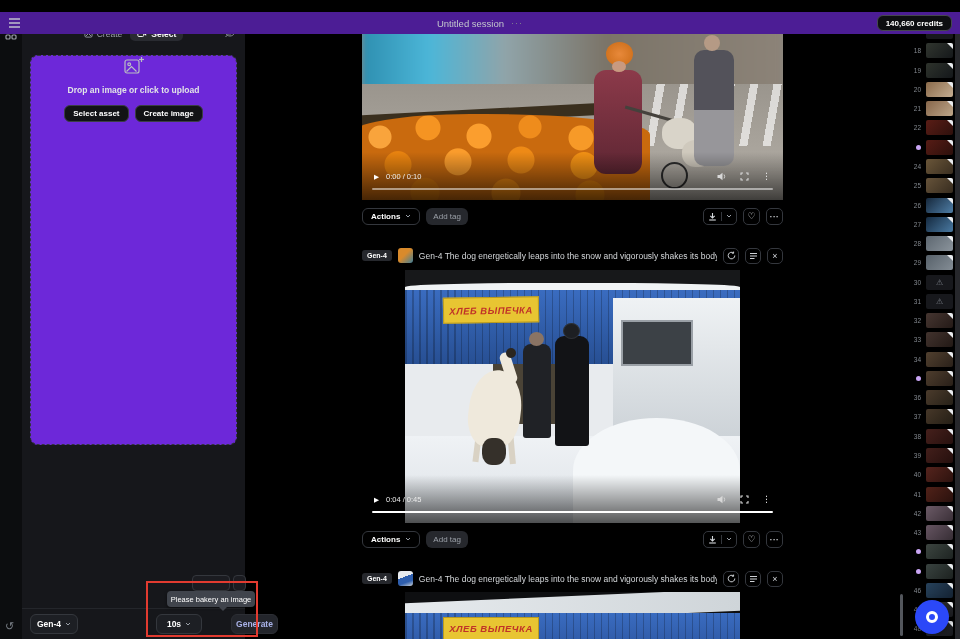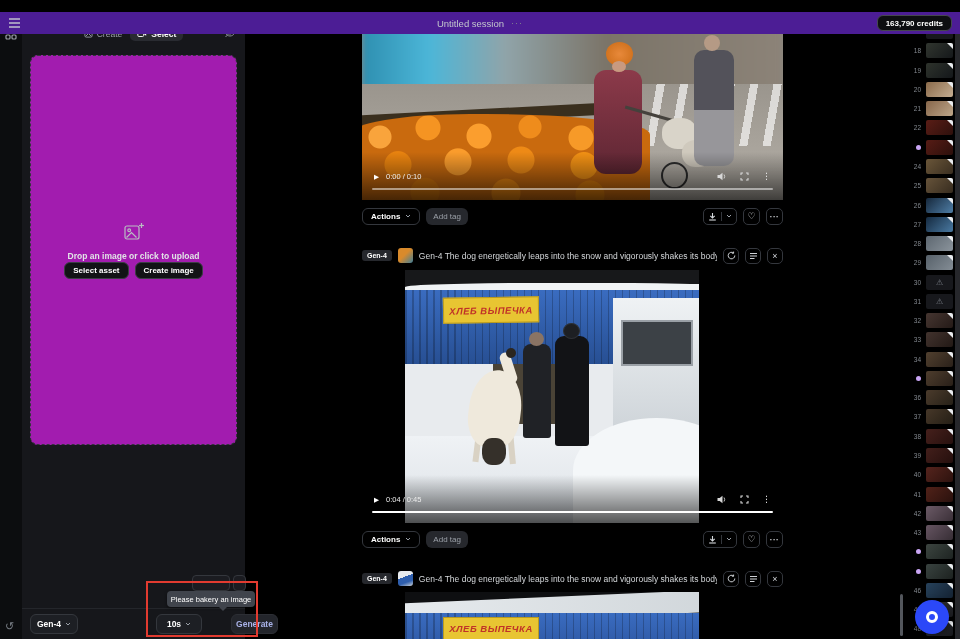--- a/index.html
+++ b/index.html
@@ -24,26 +24,26 @@
   .rail .hist-ic { position:absolute; left:5px; bottom:7px; color:#787d85; font-size:11px; line-height:1; }
 
   
   .sidebar { position:absolute; left:22px; top:22px; width:223px; height:617px; background:#16171b; z-index:20; }
   .sb-head { position:relative; height:23px; display:flex; align-items:center; justify-content:center; gap:8px; }
   .tab { display:flex; align-items:center; gap:4px; font-size:8.5px; cursor:pointer; }
   .tab-image { color:#9aa0a8; }
   .tab-video { background:#292b31; border-radius:5px; padding:2.5px 7px; color:#fff; font-weight:bold; }
   .eyeoff { position:absolute; right:9px; top:5px; color:#8a8f97; }
 
-  .dropzone { position:absolute; left:8px; top:33px; width:207px; height:390px; background:#a21caf;
+  .dropzone { position:absolute; left:8px; top:33px; width:207px; height:390px; background:#6d28d9;
               border:1px dashed #33363c; border-radius:8px; display:flex; flex-direction:column;
-              align-items:center; justify-content:center; }
+              align-items:center; justify-content:flex-start; }
   .dz-icon { color:#b9bdc3; margin-bottom:9px; }
   .dz-title { font-size:8.5px; font-weight:bold; color:#e2e4e7; }
-  .dz-btns { display:flex; gap:6px; margin-top:1px; }
+  .dz-btns { display:flex; gap:6px; margin-top:10px; }
   .dz-btn { border:1px solid #3b3e44; background:#121316; border-radius:6px; padding:3px 8px;
             font-size:8px; font-weight:bold; color:#fff; cursor:pointer; }
 
   .promptbox { position:absolute; left:8px; top:426px; width:207px; height:147px; background:#1b1c21;
                border-radius:10px; padding:8px 9px; font-size:8.5px; line-height:1.5; color:#e8eaec; }
   .ghost-btn { position:absolute; border:1px solid #34373d; border-radius:4px; background:#1b1c21; }
   .gb1 { left:170px; top:553px; width:38px; height:16px; }
   .gb2 { left:211px; top:553px; width:13px; height:16px; }
 
   .sb-divider { position:absolute; left:0; top:586px; width:223px; height:1px; background:#24262b; }
@@ -65,21 +65,21 @@
   .tooltip::after { content:""; position:absolute; left:52px; bottom:-4px; border-left:4px solid transparent;
                     border-right:4px solid transparent; border-top:4px solid #40444c; }
   .redbox { position:absolute; left:146px; top:581px; width:112px; height:56px;
             border:2px solid var(--accent-red,#e23b30); z-index:50; pointer-events:none; }
 
   
   .video-card { position:absolute; background:#000; overflow:hidden; }
   .v1 { left:362px; top:22px; width:421px; height:178px; }
   .v2 { left:362px; top:270px; width:421px; height:253px; }
   .v3 { left:362px; top:592px; width:421px; height:47px; }
-  .vinner { position:absolute; left:43px; top:0; width:294px; height:100%; overflow:hidden; }
+  .vinner { position:absolute; left:43px; top:0; width:335px; height:100%; overflow:hidden; }
 
   .vshade { position:absolute; left:0; right:0; bottom:0; height:48px;
             background:linear-gradient(transparent, rgba(0,0,0,.65)); }
   .vtime { position:absolute; left:12px; bottom:19px; display:flex; align-items:center; gap:7px;
            color:#ececec; font-size:7.5px; z-index:5; }
   .vplay { font-size:6.5px; color:#fff; cursor:pointer; }
   .vicons { position:absolute; right:12px; bottom:19px; display:flex; align-items:center; gap:13px;
             color:#d8d8d8; z-index:5; }
   .vicons > * { cursor:pointer; }
   .vkebab { font-size:9px; line-height:1; color:#e8e8e8; }
@@ -226,21 +226,21 @@
         <line x1="1" y1="2" x2="12" y2="2"></line>
             <line x1="1" y1="6" x2="12" y2="6"></line>
             <line x1="1" y1="10" x2="12" y2="10"></line>
       </g>
         </svg>
     </span>
     <div class="tb-center">
       <span class="tb-title">Untitled session</span>
       <span class="tb-more">···</span>
     </div>
-    <div class="credits">163,790 credits</div>
+    <div class="credits">140,660 credits</div>
   </div>
 
   <div class="rail">
     <span class="grid-ic">
       <svg width="12" height="12" viewBox="0 0 12 12" fill="none" stroke="currentColor" stroke-width="1.2">
         <rect x="1" y="1" width="4" height="4" rx="1"></rect>
           <rect x="7" y="1" width="4" height="4" rx="1"></rect>
         <rect x="1" y="7" width="4" height="4" rx="1"></rect>
           <rect x="7" y="7" width="4" height="4" rx="1"></rect>
       </svg>

